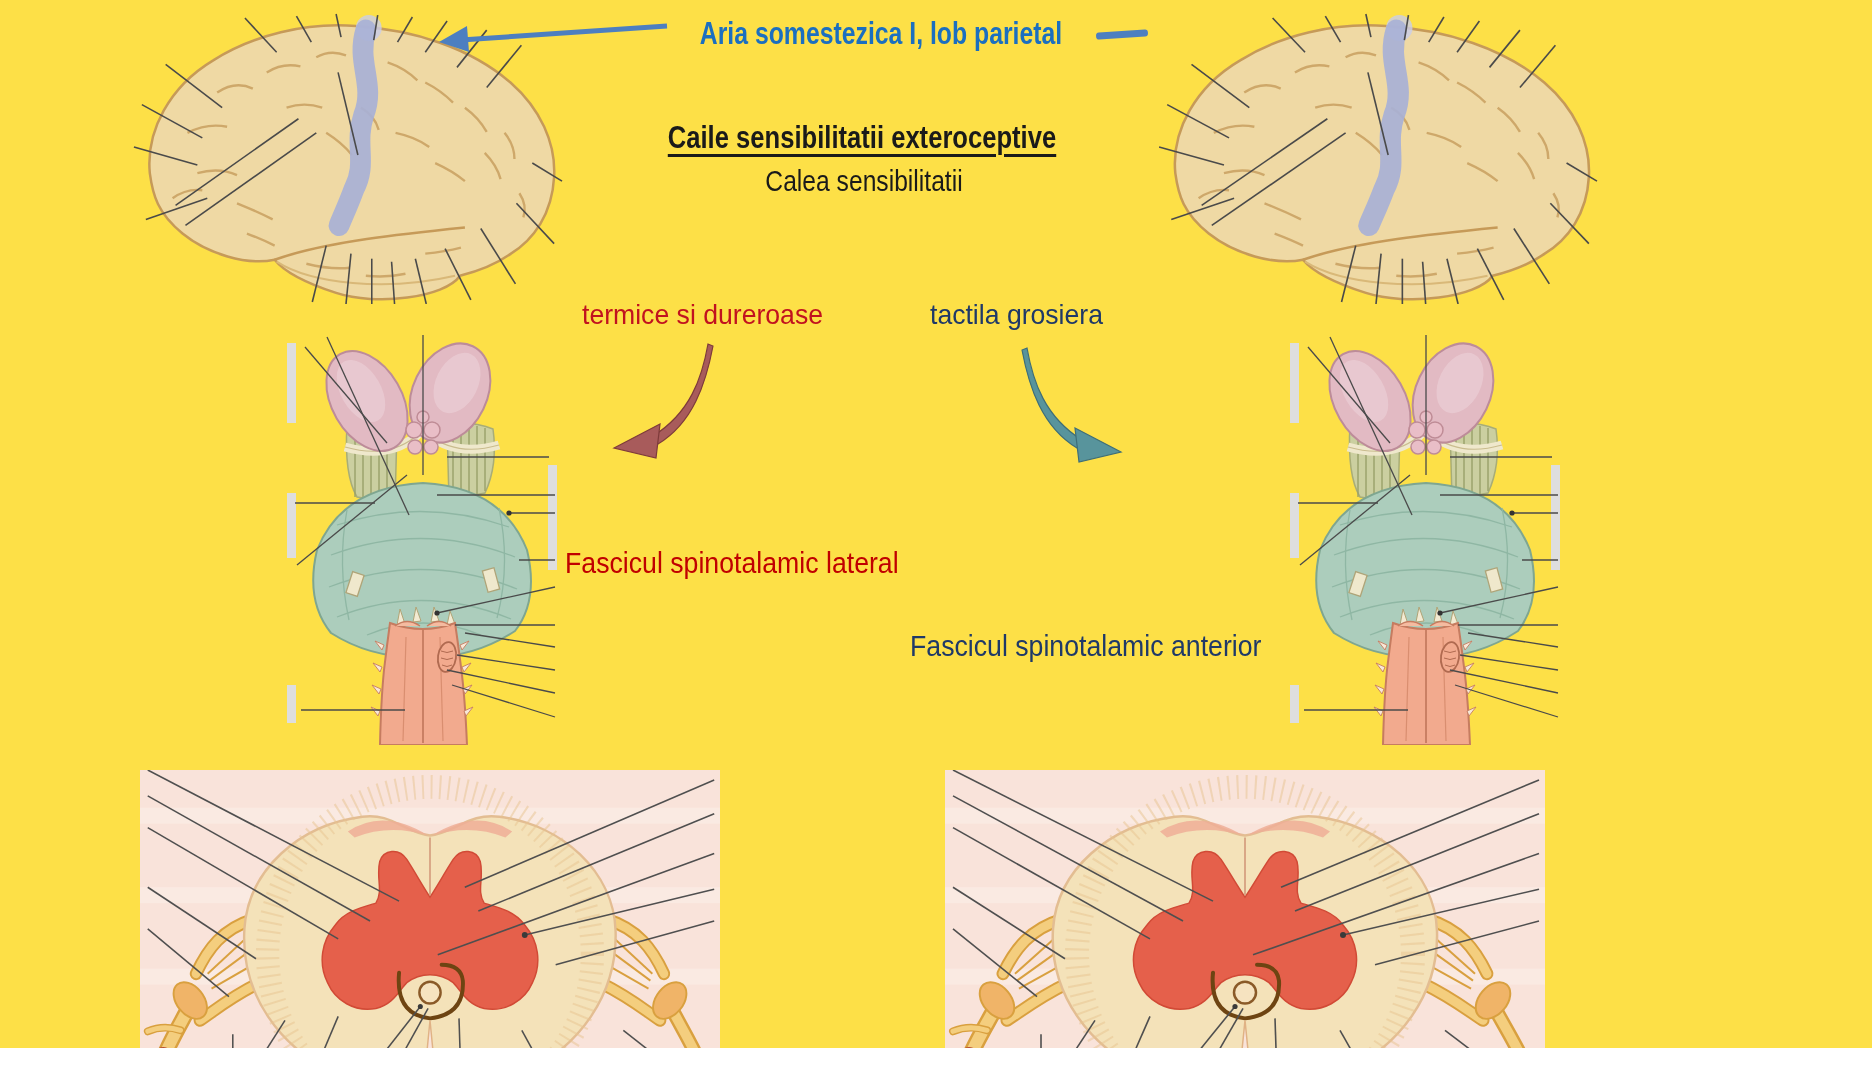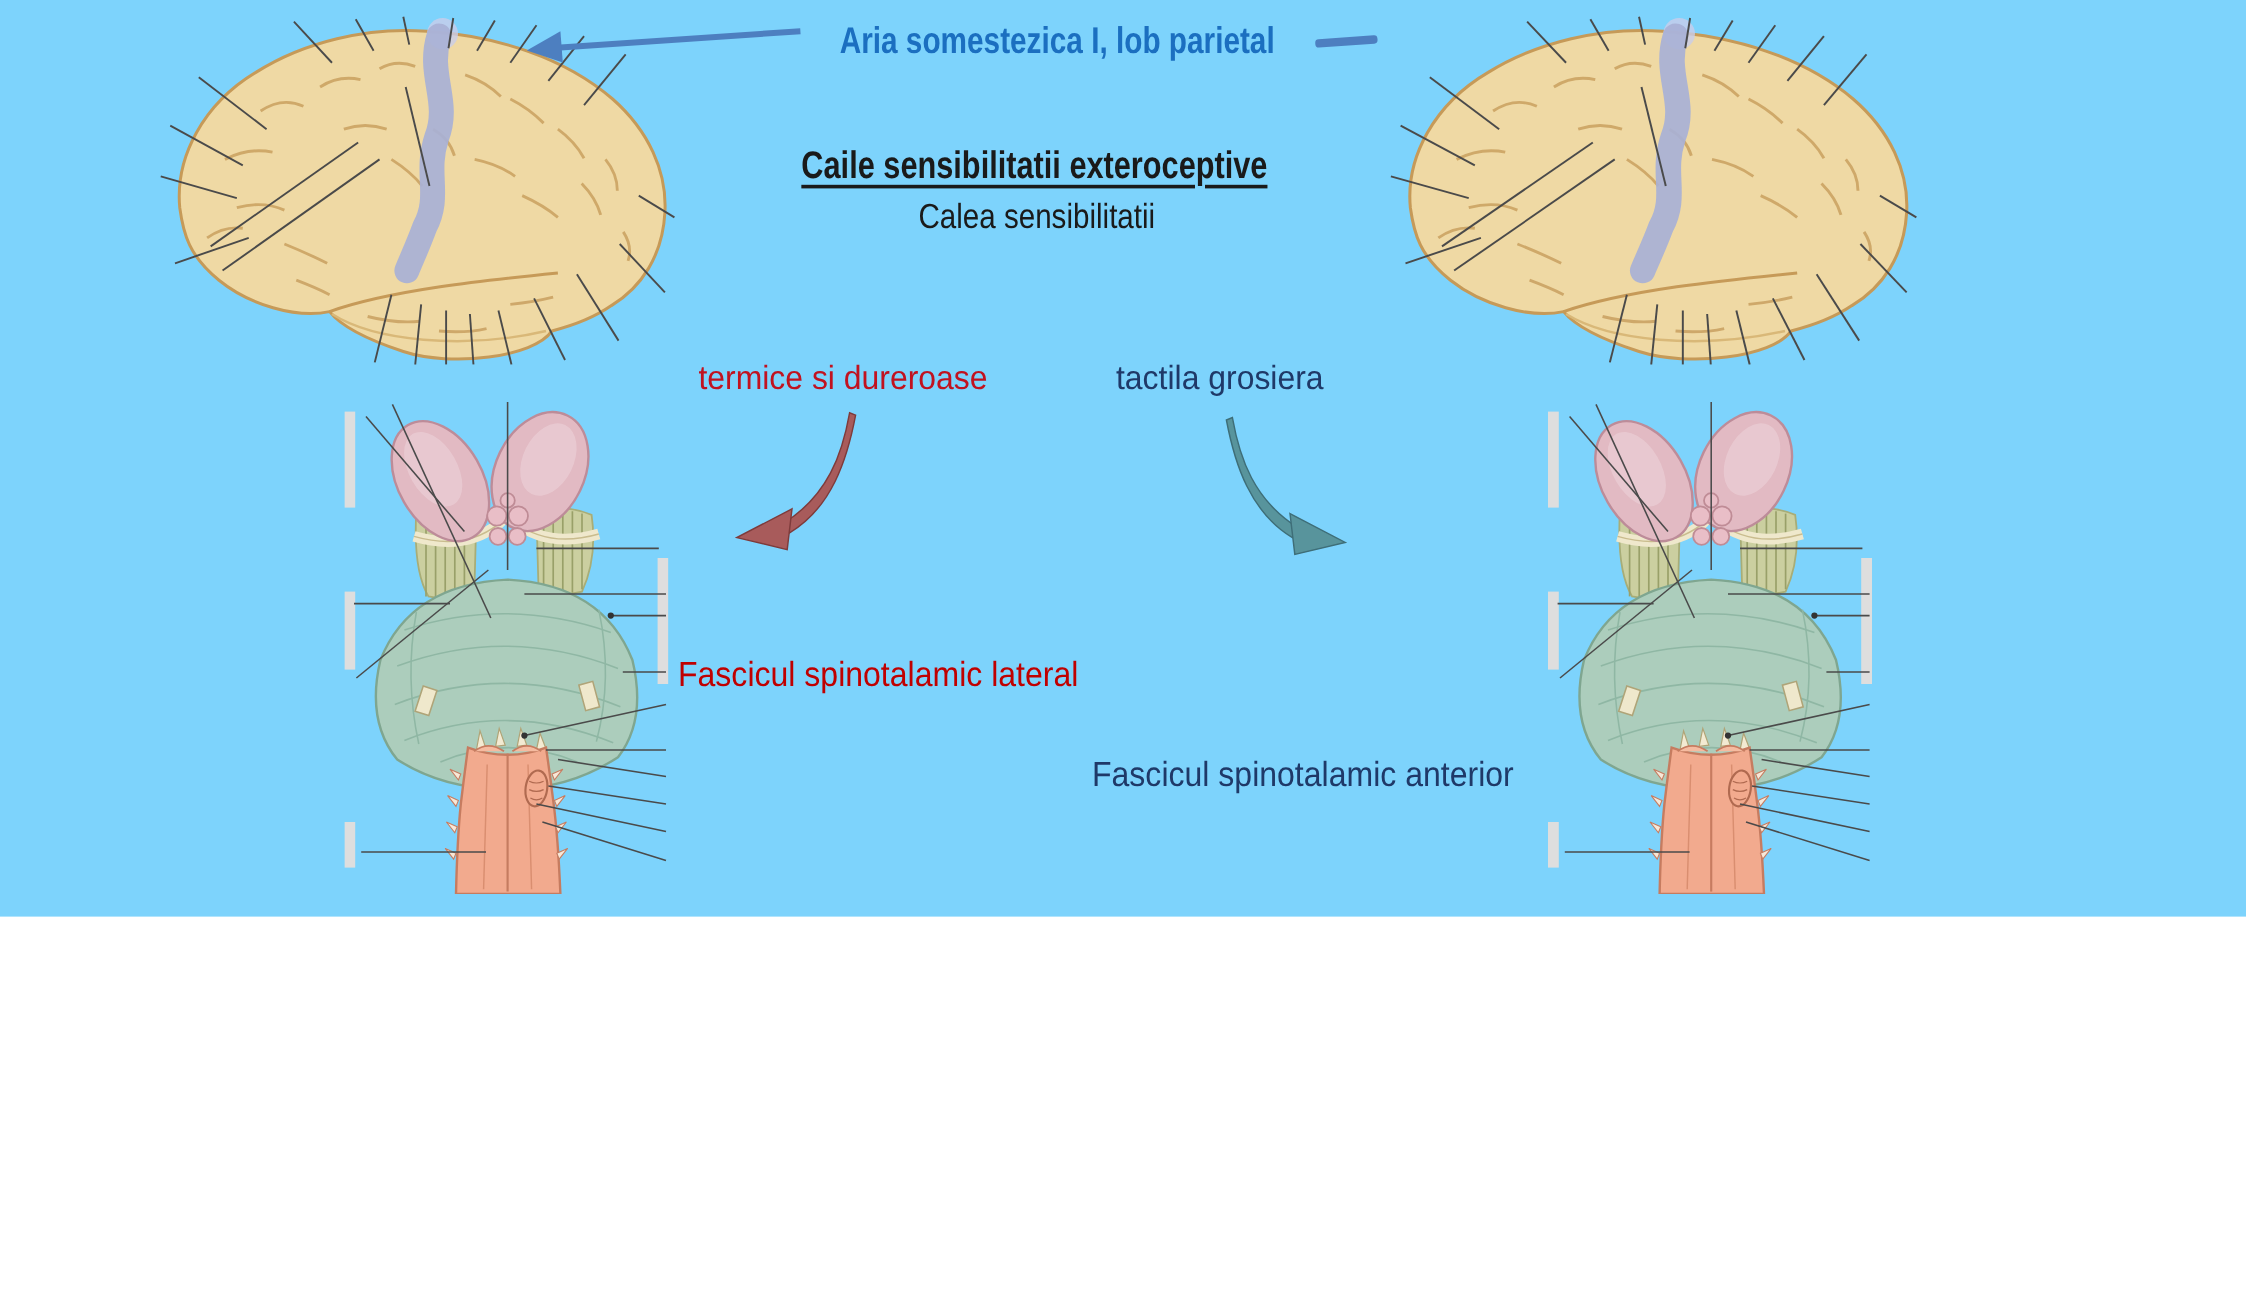--- a/index.html
+++ b/index.html
@@ -1,16 +1,16 @@
 <!DOCTYPE html>
 <html><head>
 <meta charset="utf-8">
 <style>
   html,body{margin:0;padding:0;background:#ffffff;}
-  #stage{position:relative;width:1872px;height:764px;background:#7dd3fc;overflow:hidden;
+  #stage{position:relative;width:1872px;height:1048px;background:#fde047;overflow:hidden;
          font-family:"Liberation Sans", sans-serif;}
   .abs{position:absolute;}
   .lbl{white-space:nowrap;line-height:1.15;}
   .center{transform-origin:center center;}
   .leftA{transform-origin:left center;}
   #aria-label{left:881px;top:16px;font-size:31px;font-weight:bold;color:#1B6FC0;
               transform:translateX(-50%) scaleX(.8);}
   #caile-title{left:862px;top:119px;font-size:32px;font-weight:bold;color:#1a1a1a;
                text-decoration:underline;text-decoration-thickness:3px;text-underline-offset:6px;
                transform:translateX(-50%) scaleX(.8);}

